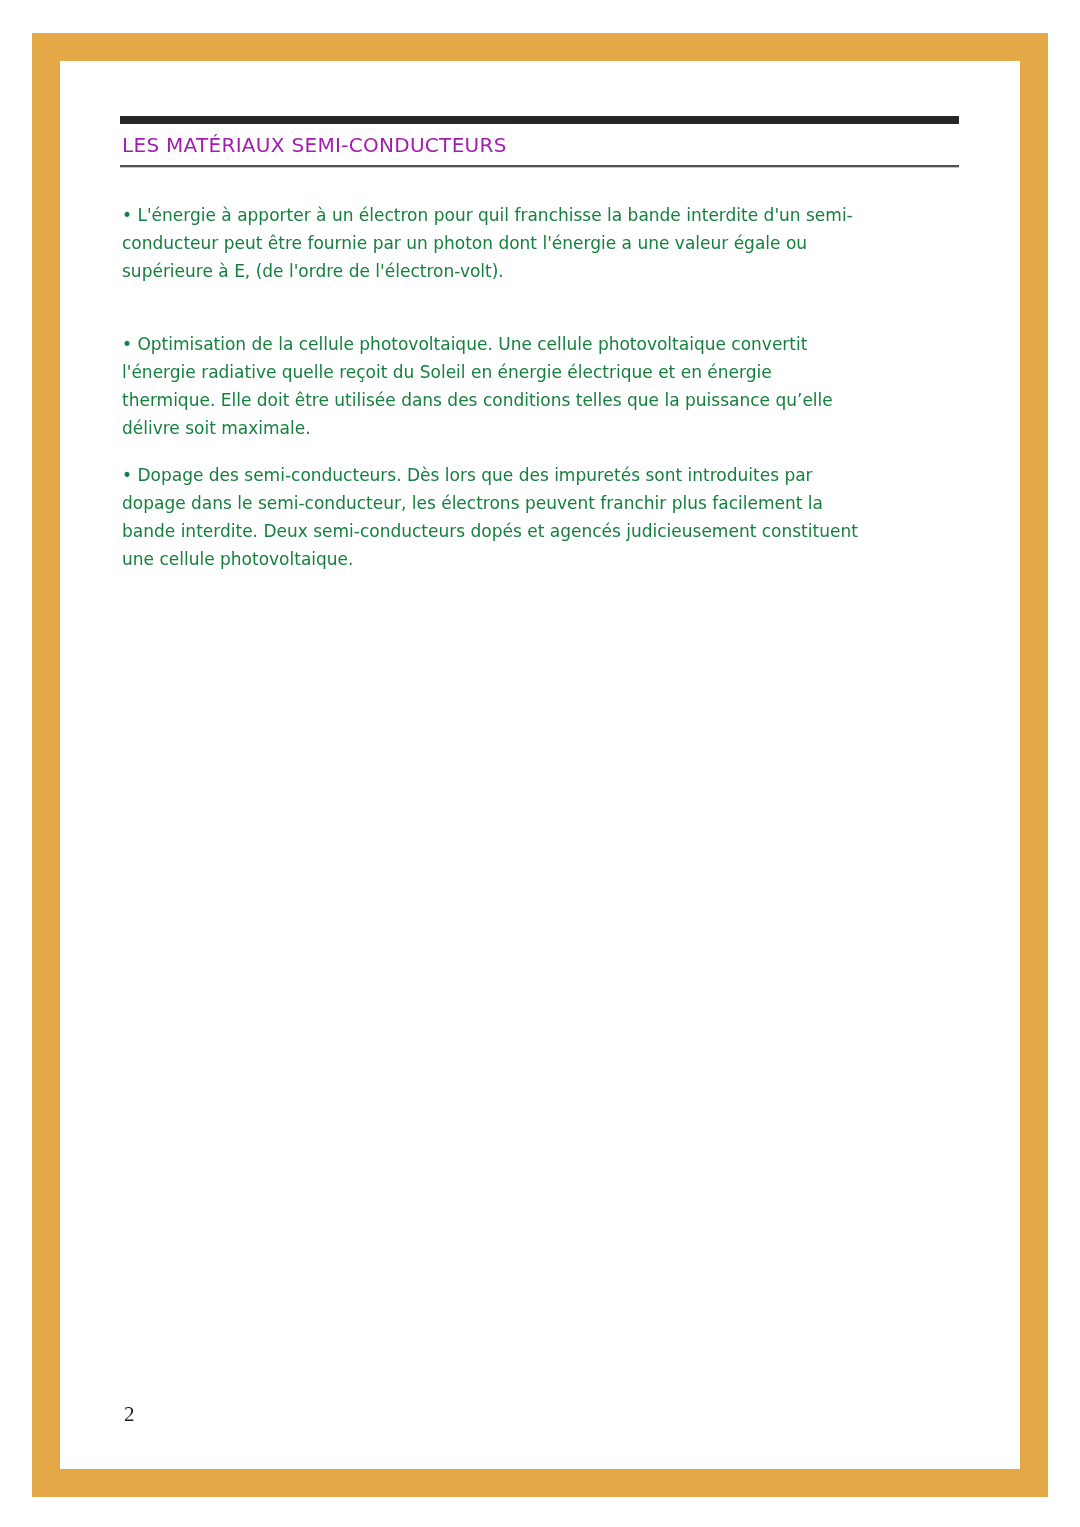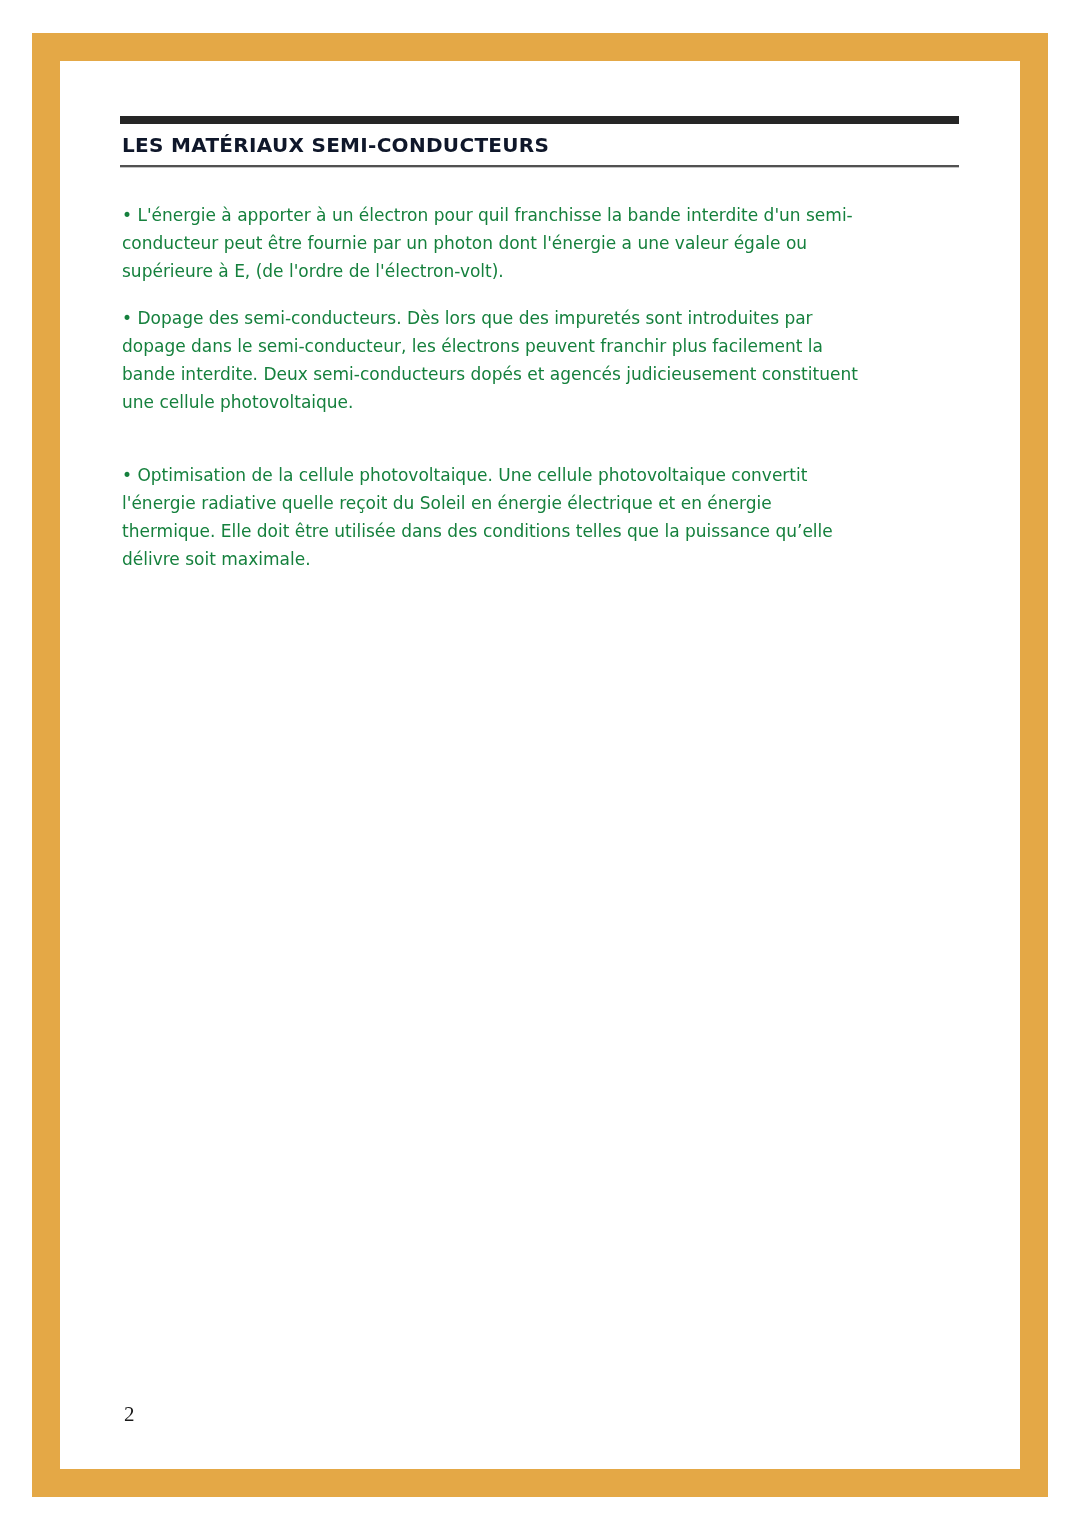--- a/index.html
+++ b/index.html
@@ -31,23 +31,23 @@
     padding: 55px 61px 0 60px;
   }
   .rule-thick {
     height: 8px;
     background: #262626;
   }
   .section-title {
     margin: 8px 0 0 2px;
     font-size: 20px;
     line-height: 26px;
-    font-weight: bold;
+    font-weight: normal;
     letter-spacing: 0.3px;
-    color: #0f172a;
+    color: #a21caf;
     font-family: "DejaVu Sans", "Liberation Sans", sans-serif;
   }
   .rule-thin {
     height: 2px;
     margin-top: 7px;
     background: #515151;
     box-shadow: 0 1px 0 #c4c4c4;
   }
   .body-text {
     margin-top: 34px;
@@ -82,28 +82,28 @@
       <div>
         <div class="rule-thick" style="background-color: rgb(38, 38, 38);"></div>
         <h1 class="section-title">LES MATÉRIAUX SEMI-CONDUCTEURS</h1>
         <div class="rule-thin" style="background-color: rgb(81, 81, 81);"></div>
       </div>
 
       <div class="body-text">
         <p class="para">• L'énergie à apporter à un électron pour quil franchisse la bande interdite d'un semi-
 conducteur peut être fournie par un photon dont l'énergie a une valeur égale ou
 supérieure à E, (de l'ordre de l'électron-volt).</p>
+        <p class="para extra-gap">• Optimisation de la cellule photovoltaique. Une cellule photovoltaique convertit
+l'énergie radiative quelle reçoit du Soleil en énergie électrique et en énergie
+thermique. Elle doit être utilisée dans des conditions telles que la puissance qu’elle
+délivre soit maximale.</p>
         <p class="para">• Dopage des semi-conducteurs. Dès lors que des impuretés sont introduites par
 dopage dans le semi-conducteur, les électrons peuvent franchir plus facilement la
 bande interdite. Deux semi-conducteurs dopés et agencés judicieusement constituent
 une cellule photovoltaique.</p>
-        <p class="para extra-gap">• Optimisation de la cellule photovoltaique. Une cellule photovoltaique convertit
-l'énergie radiative quelle reçoit du Soleil en énergie électrique et en énergie
-thermique. Elle doit être utilisée dans des conditions telles que la puissance qu’elle
-délivre soit maximale.</p>
       </div>
 
     </div>
 
     <div class="page-number">2</div>
 
   </div>
 </div>
 
 </body></html>

